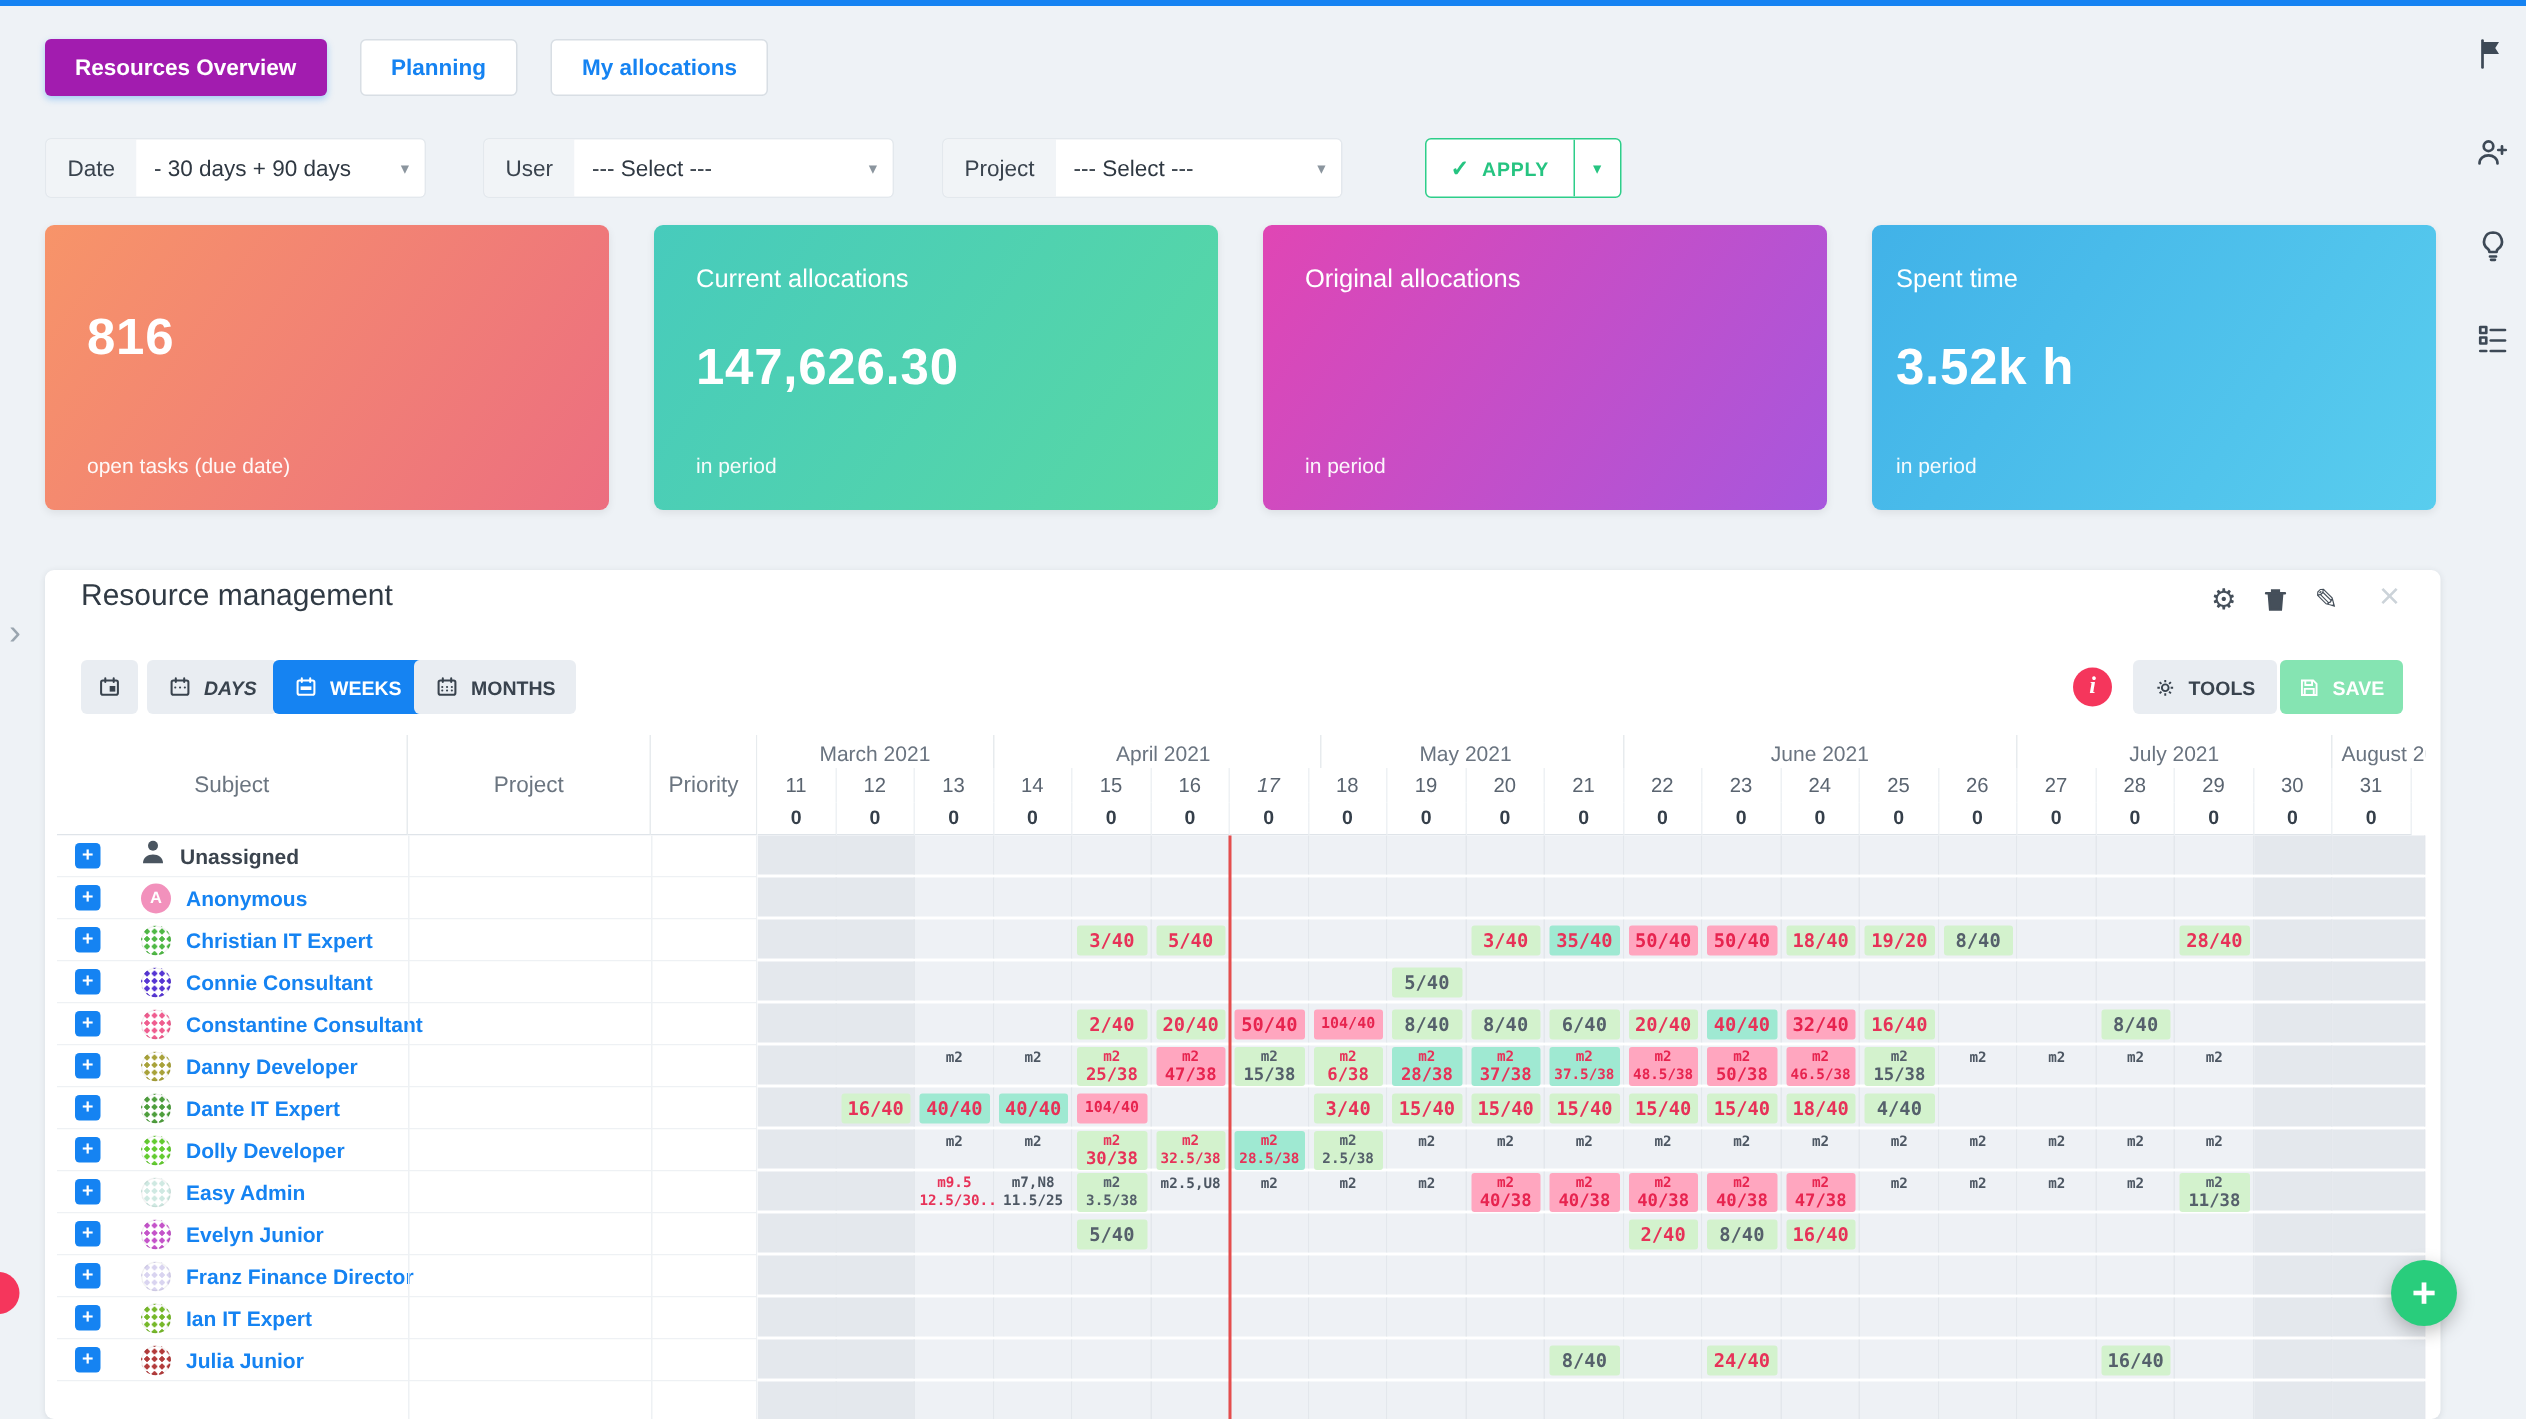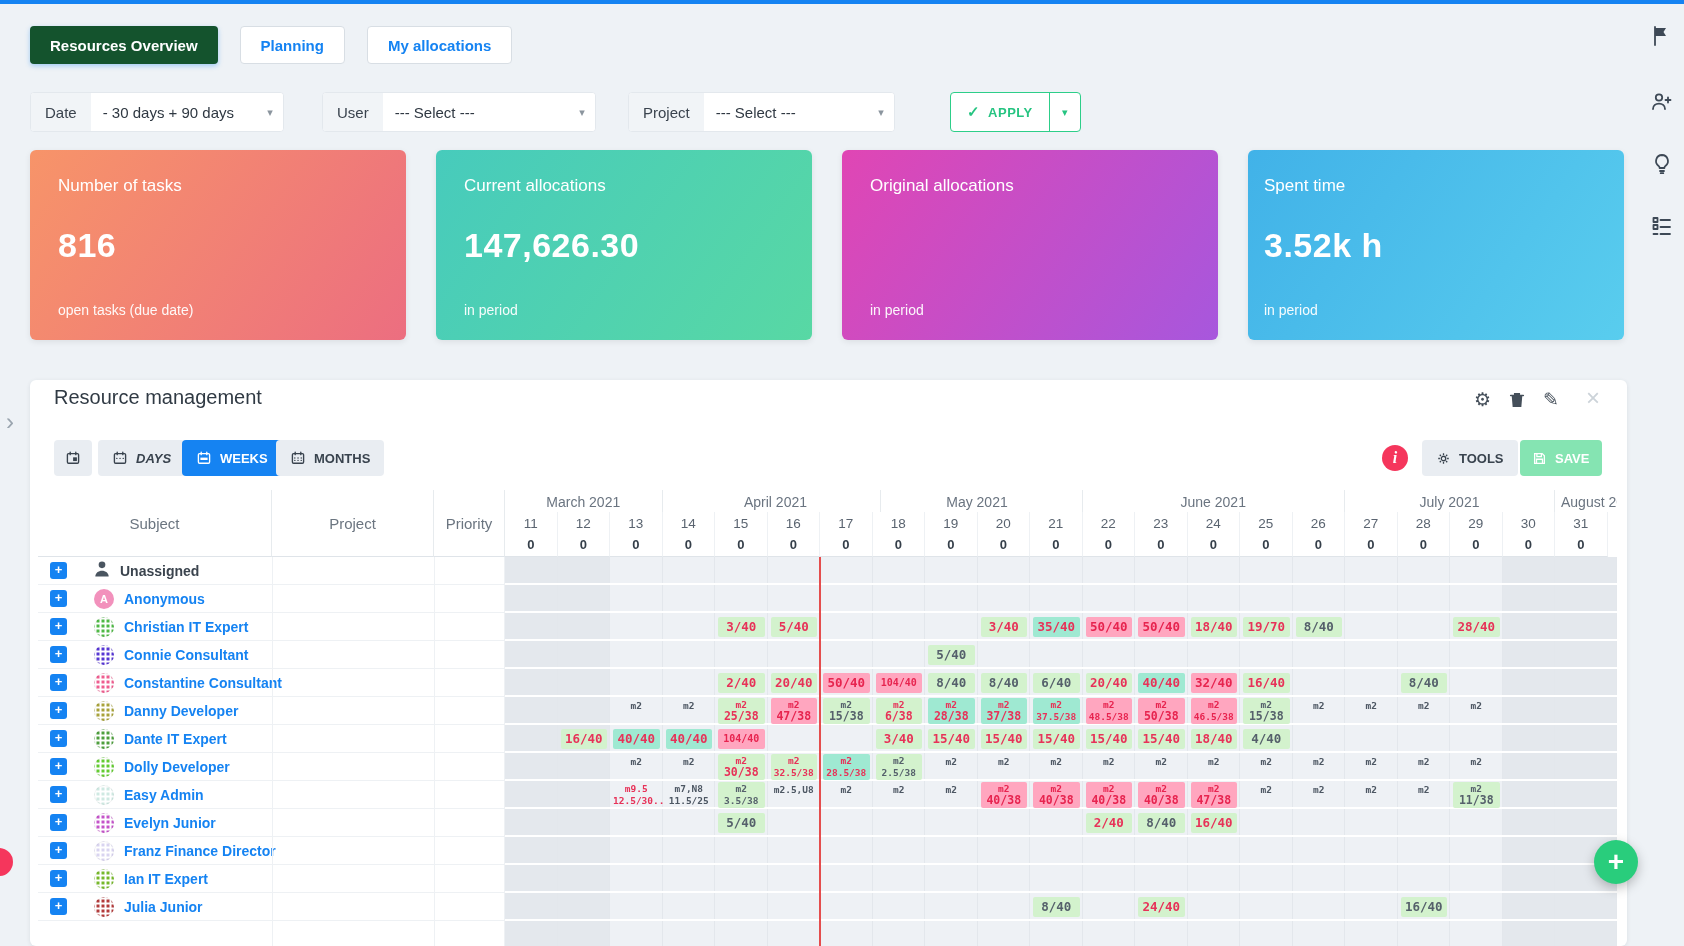--- a/index.html
+++ b/index.html
@@ -7,21 +7,21 @@
   #stage {
     position:relative; width:1684px; height:946px; overflow:hidden;
     background:#eef2f6; font-family:"Liberation Sans", sans-serif;
   }
   #topbar { position:absolute; left:0; top:0; width:1684px; height:4px; background:#1583f2; }
 
   
   #tabs { position:absolute; left:30px; top:26px; display:flex; gap:22px; }
   .tab { height:38px; display:flex; align-items:center; padding:0 20px;
          border-radius:4px; font-size:15px; font-weight:bold; cursor:pointer; }
-  .tab.active { background:#14532d; color:#fff; box-shadow:0 2px 5px rgba(21,131,242,.35); }
+  .tab.active { background:#a21caf; color:#fff; box-shadow:0 2px 5px rgba(21,131,242,.35); }
   .tab.plain  { background:#fff; color:#1583f2; border:1px solid #d8dee4; }
 
   
   .fgroup { position:absolute; top:92px; height:40px; display:flex; border:1px solid #e3e8ed;
             border-radius:4px; overflow:hidden; background:#fff; }
   .flabel { background:#f1f4f7; color:#3a434e; font-size:15px; display:flex; align-items:center; padding:0 14px; }
   .fselect { background:#fff; color:#2f3842; font-size:15px; display:flex; align-items:center;
              padding:0 10px 0 12px; justify-content:space-between; cursor:pointer; }
   .caret { color:#8b959e; font-size:11px; margin-left:14px; }
   #apply { position:absolute; left:950px; top:92px; height:40px; display:flex; border:1px solid #2dce89;
@@ -153,21 +153,20 @@
       <span class="chk">✓</span>
       <span>APPLY</span>
     </div>
     <div class="split"></div>
     <div class="dd">
       <span class="caret" style="margin:0;color:#26c481;">▾</span>
     </div>
   </div>
 
   <div class="card" id="card0">
-    <div class="t">Number of tasks</div>
     <div class="v">816</div>
     <div class="s">open tasks (due date)</div>
   </div>
   <div class="card" id="card1">
     <div class="t">Current allocations</div>
     <div class="v">147,626.30</div>
     <div class="s">in period</div>
   </div>
   <div class="card" id="card2">
     <div class="t">Original allocations</div>
@@ -350,21 +349,21 @@
       <div class="mcell" style="left: 367.5px; width: 210px;">May 2021</div>
       <div class="mcell" style="left: 577.5px; width: 262.5px;">June 2021</div>
       <div class="mcell" style="left: 840px; width: 210px;">July 2021</div>
       <div class="mcell" style="left: 1050px; width: 62px; text-align: left; padding-left: 6px; border-right: none;">August 2021</div>
       <div class="wcell" style="left: 0px; width: 52.5px;">11</div>
       <div class="wcell" style="left: 52.5px; width: 52.5px;">12</div>
       <div class="wcell" style="left: 105px; width: 52.5px;">13</div>
       <div class="wcell" style="left: 157.5px; width: 52.5px;">14</div>
       <div class="wcell" style="left: 210px; width: 52.5px;">15</div>
       <div class="wcell" style="left: 262.5px; width: 52.5px;">16</div>
-      <div class="wcell" style="left: 315px; width: 52.5px;">17</div>
+      <div class="wcell" style="left: 315px; width: 52.5px; font-style: italic;">17</div>
       <div class="wcell" style="left: 367.5px; width: 52.5px;">18</div>
       <div class="wcell" style="left: 420px; width: 52.5px;">19</div>
       <div class="wcell" style="left: 472.5px; width: 52.5px;">20</div>
       <div class="wcell" style="left: 525px; width: 52.5px;">21</div>
       <div class="wcell" style="left: 577.5px; width: 52.5px;">22</div>
       <div class="wcell" style="left: 630px; width: 52.5px;">23</div>
       <div class="wcell" style="left: 682.5px; width: 52.5px;">24</div>
       <div class="wcell" style="left: 735px; width: 52.5px;">25</div>
       <div class="wcell" style="left: 787.5px; width: 52.5px;">26</div>
       <div class="wcell" style="left: 840px; width: 52.5px;">27</div>
@@ -461,21 +460,21 @@
         <div class="gcell" style="left: 945px; width: 52.5px;"></div>
         <div class="gcell dark" style="left: 997.5px; width: 52.5px;"></div>
         <div class="gcell dark" style="left: 1050px; width: 62px;"></div>
         <div class="chip s-green-red single" style="left: 213px; width: 46.5px; top: 4px; height: 20px; font-size: 12.5px;">3/40</div>
         <div class="chip s-green-red single" style="left: 265.5px; width: 46.5px; top: 4px; height: 20px; font-size: 12.5px;">5/40</div>
         <div class="chip s-green-red single" style="left: 475.5px; width: 46.5px; top: 4px; height: 20px; font-size: 12.5px;">3/40</div>
         <div class="chip s-teal-red single" style="left: 528px; width: 46.5px; top: 4px; height: 20px; font-size: 12.5px;">35/40</div>
         <div class="chip s-pink-red single" style="left: 580.5px; width: 46.5px; top: 4px; height: 20px; font-size: 12.5px;">50/40</div>
         <div class="chip s-pink-red single" style="left: 633px; width: 46.5px; top: 4px; height: 20px; font-size: 12.5px;">50/40</div>
         <div class="chip s-green-red single" style="left: 685.5px; width: 46.5px; top: 4px; height: 20px; font-size: 12.5px;">18/40</div>
-        <div class="chip s-green-red single" style="left: 738px; width: 46.5px; top: 4px; height: 20px; font-size: 12.5px;">19/70</div>
+        <div class="chip s-green-red single" style="left: 738px; width: 46.5px; top: 4px; height: 20px; font-size: 12.5px;">19/20</div>
         <div class="chip s-green-gray single" style="left: 790.5px; width: 46.5px; top: 4px; height: 20px; font-size: 12.5px;">8/40</div>
         <div class="chip s-green-red single" style="left: 948px; width: 46.5px; top: 4px; height: 20px; font-size: 12.5px;">28/40</div>
       </div>
       <div class="trow" style="top: 151px;">
         <div class="gcell dark" style="left: 0px; width: 52.5px;"></div>
         <div class="gcell dark" style="left: 52.5px; width: 52.5px;"></div>
         <div class="gcell" style="left: 105px; width: 52.5px;"></div>
         <div class="gcell" style="left: 157.5px; width: 52.5px;"></div>
         <div class="gcell" style="left: 210px; width: 52.5px;"></div>
         <div class="gcell" style="left: 262.5px; width: 52.5px;"></div>

